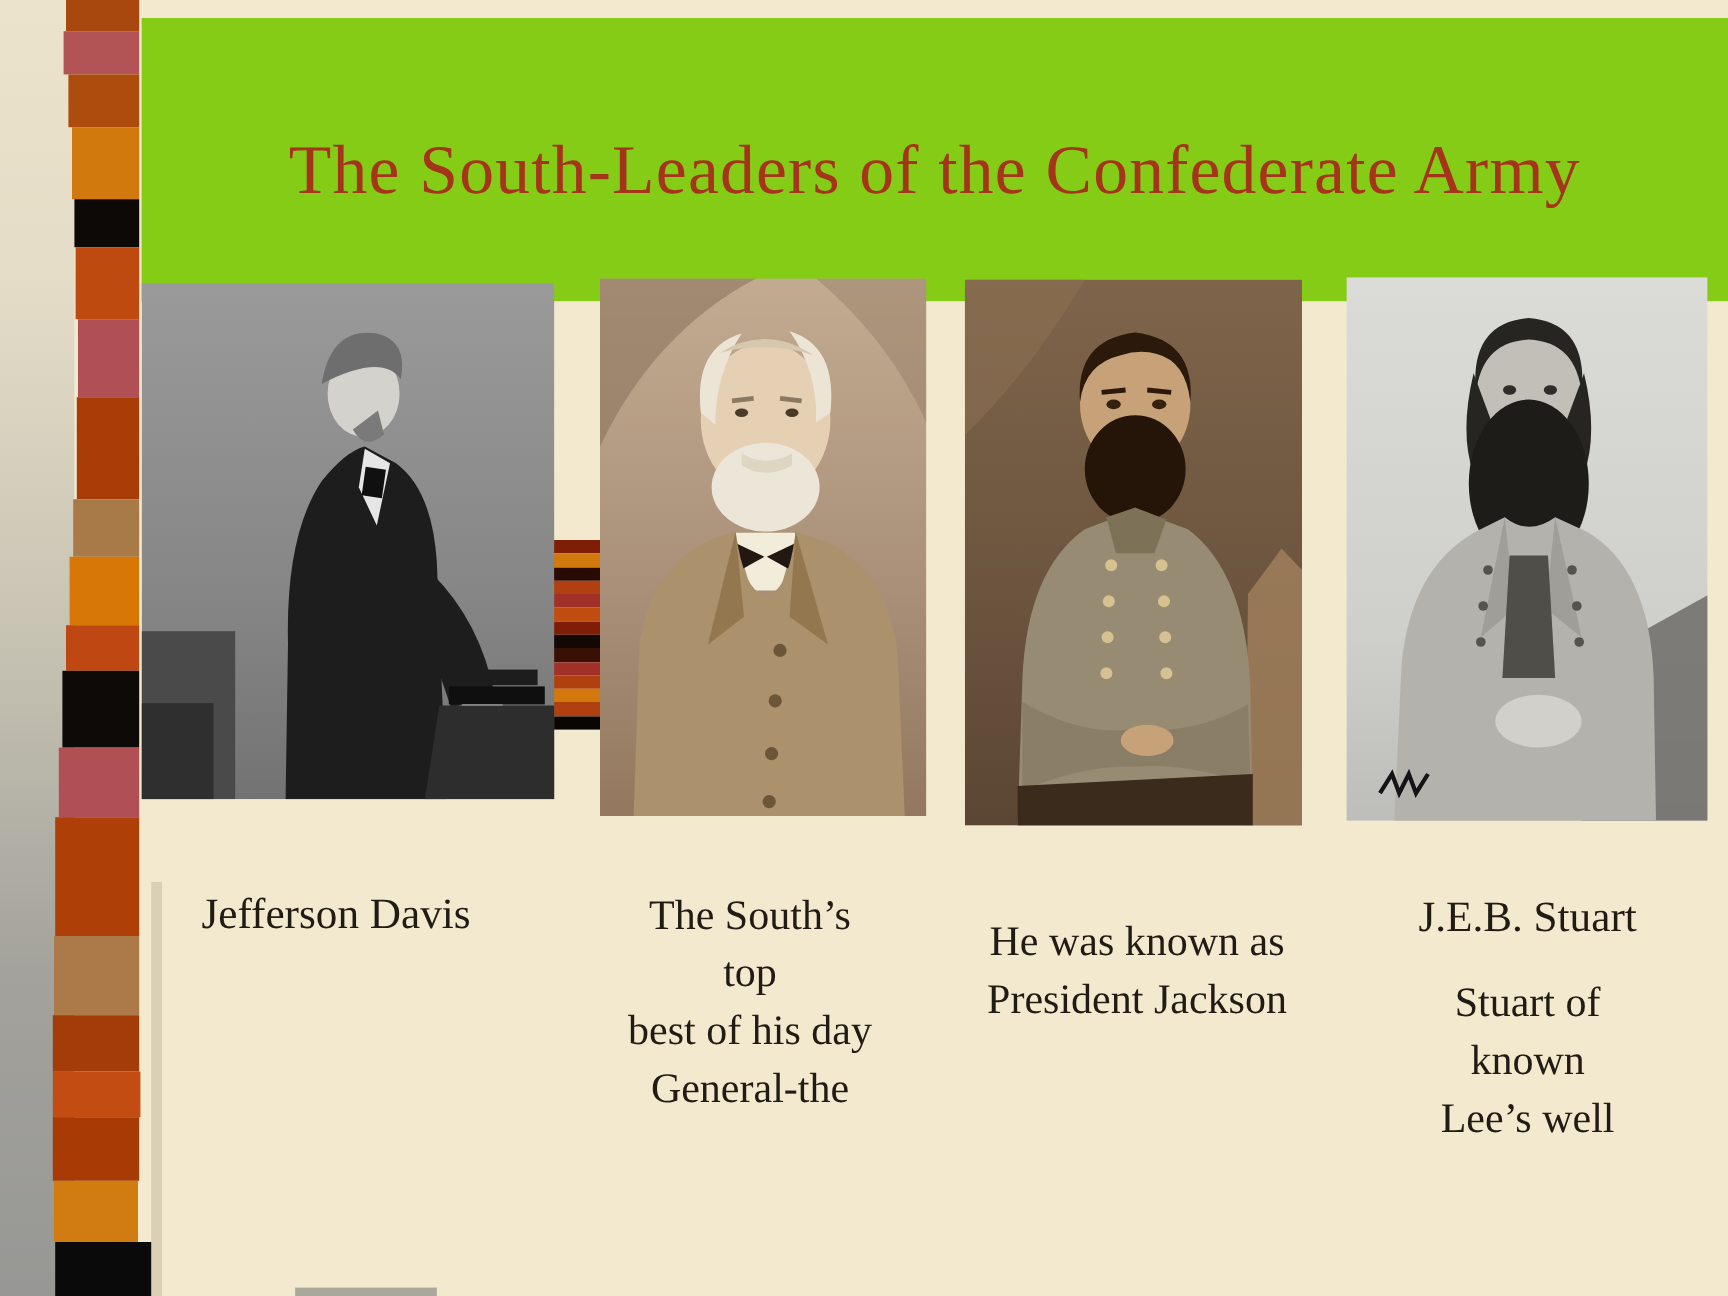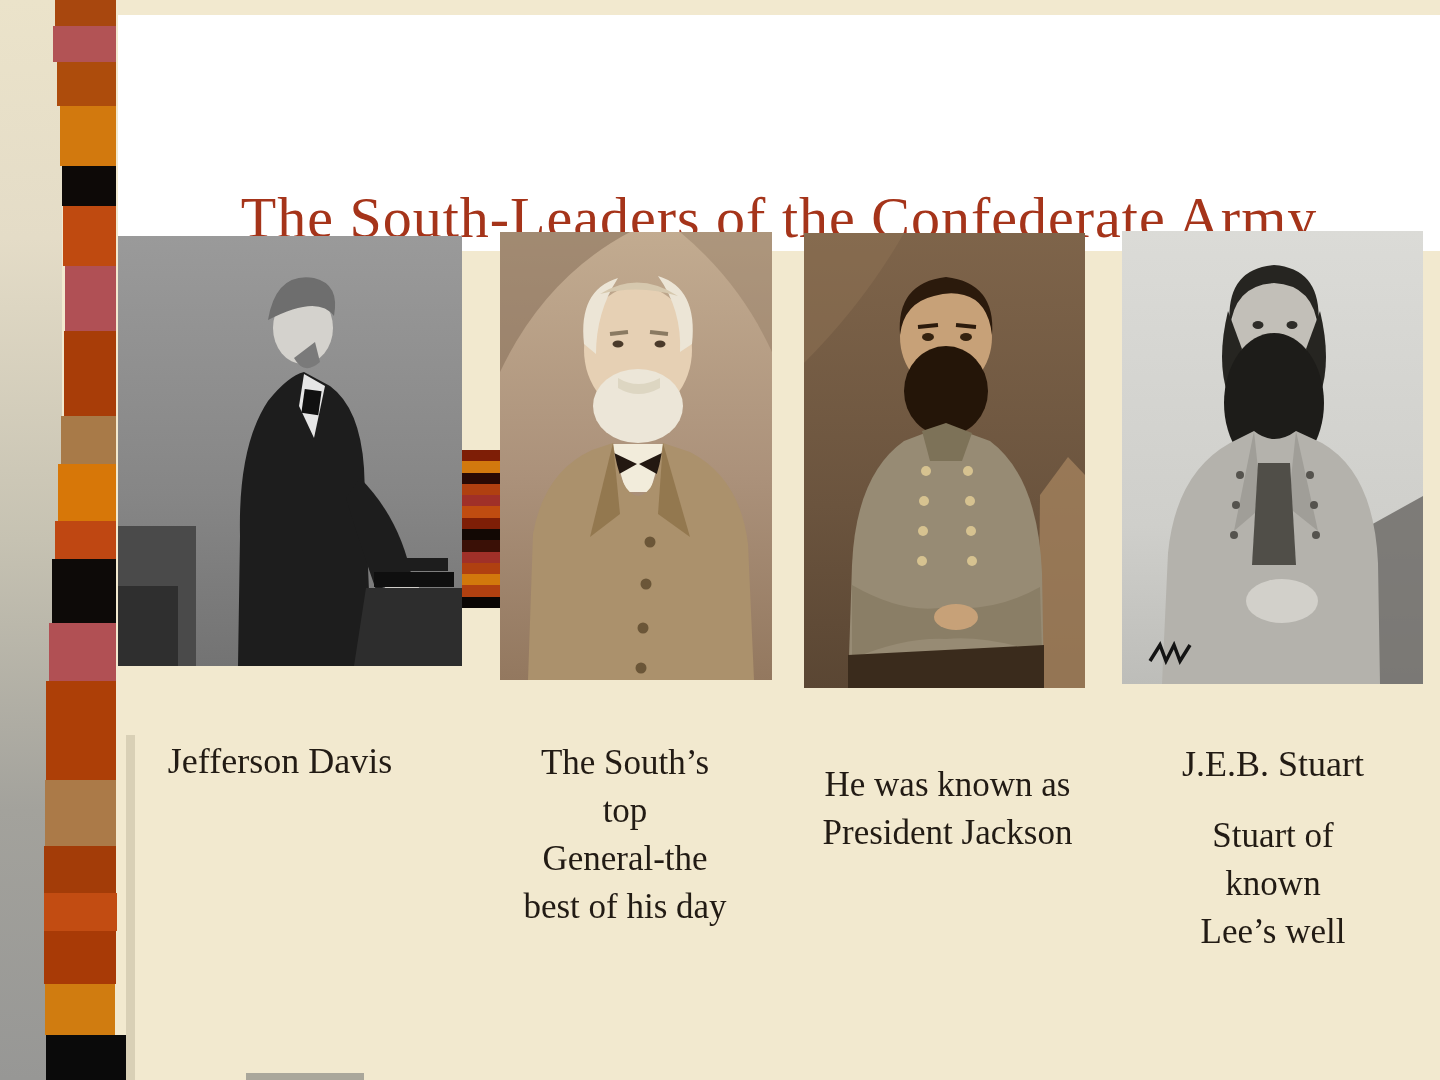--- a/index.html
+++ b/index.html
@@ -4,22 +4,22 @@
 <style>
   html,body{margin:0;padding:0;background:#f2e9cf;}
   .slide{position:relative;width:1440px;height:1080px;overflow:hidden;background:#f2e9cf;
          font-family:"Liberation Serif","DejaVu Serif",serif;}
   .left-gradient{position:absolute;left:0;top:0;width:62px;height:1080px;
     background:linear-gradient(180deg,#ebe3ca 0%,#e4dcc7 22%,#c6c2b2 50%,#a3a29c 75%,#979795 100%);}
   .strip{position:absolute;left:0;top:0;width:140px;height:1080px;}
   .strip .band{position:absolute;}
   .page-edge{position:absolute;left:126px;top:735px;width:9px;height:345px;background:#d9d0b6;}
   .bottom-sliver{position:absolute;left:246px;top:1073px;width:118px;height:7px;background:#aaa79b;}
-  .titlebar{position:absolute;left:118px;top:15px;width:1322px;height:236px;background:#ffffff;
-            display:flex;justify-content:center;align-items:flex-end;}
+  .titlebar{position:absolute;left:118px;top:15px;width:1322px;height:236px;background:#84cc16;
+            display:flex;justify-content:center;align-items:center;}
   .title{margin:0;padding-top:16px;font-size:58px;font-weight:500;color:#a5341a;
          letter-spacing:1px;white-space:nowrap;}
   .ribbon{position:absolute;left:458px;top:450px;width:44px;height:158px;
           display:flex;flex-direction:column;}
   .ribbon .stripe{flex:1;}
   .portrait{position:absolute;margin:0;padding:0;}
   .portrait svg{display:block;width:100%;height:100%;}
   .caption{position:absolute;text-align:center;color:#221b14;}
   .cap-name{font-size:36px;line-height:48px;}
   .cap-desc{margin-top:24px;font-size:35px;line-height:48px;}
@@ -205,22 +205,22 @@
   </figure>
 
   <div class="caption" style="left:108px;top:737px;width:344px">
     <div class="cap-name">Jefferson Davis</div>
   </div>
 
   <div class="caption" style="left:470px;top:715px;width:310px">
     <div class="cap-desc">
       <span class="line">The South’s</span>
       <span class="line">top</span>
+      <span class="line">best of his day</span>
       <span class="line">General-the</span>
-      <span class="line">best of his day</span>
     </div>
   </div>
 
   <div class="caption" style="left:785px;top:737px;width:325px">
     <div class="cap-desc">
       <span class="line">He was known as</span>
       <span class="line">President Jackson</span>
     </div>
   </div>
 

